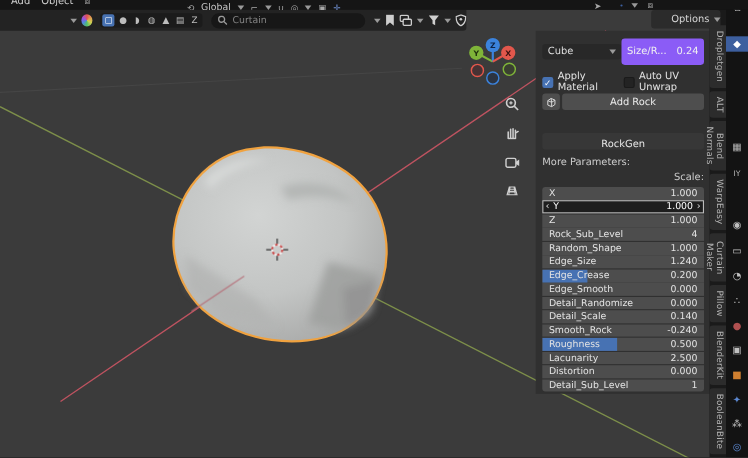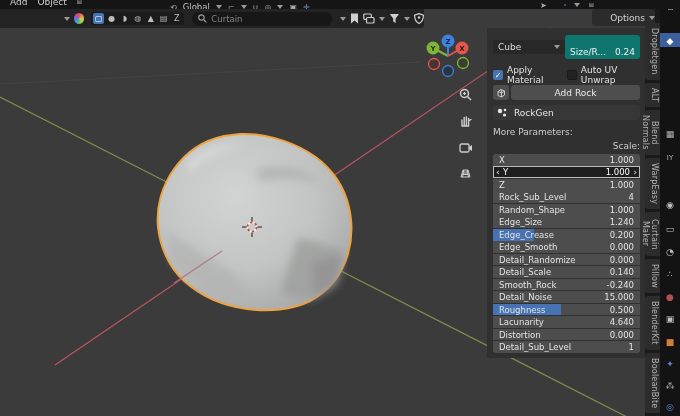--- a/index.html
+++ b/index.html
@@ -40,31 +40,31 @@
   .vtab{writing-mode:vertical-rl;font-size:8px;color:#b4b4b4;background:#2c2c2c;border-radius:3px 0 0 3px;
         padding:5px 1px;margin-bottom:3px;text-align:center;letter-spacing:0.2px;}
   
   #npanel{position:absolute;left:487px;top:28px;width:159px;height:330px;background:#303030;z-index:26;
           padding:3px 6px 0 6px;font-size:9px;}
   #panel-header{display:flex;align-items:center;gap:4px;height:14px;color:#ececec;font-weight:bold;}
   .row{display:flex;align-items:center;}
   #type-row{margin-top:4px;gap:0;}
   #type-dropdown{flex:0 0 72px;height:14px;background:#282828;border-radius:3px;display:flex;align-items:center;
                  justify-content:space-between;padding:0 5px;color:#dedede;}
-  #size-field{flex:1;height:14px;background:#0f766e;border-radius:3px;display:flex;
+  #size-field{flex:1;height:14px;background:#8b5cf6;border-radius:3px;display:flex;align-items:center;
               justify-content:space-between;padding:12px 5px;color:#f0f0f0;}
   #check-row{margin-top:6px;gap:4px;}
   .cbox{width:10px;height:10px;border-radius:2px;flex:0 0 auto;display:flex;align-items:center;justify-content:center;}
   .cbox.checked{background:#4772b3;color:#fff;font-size:8px;}
   .cbox.unchecked{background:#232323;border:1px solid #1a1a1a;}
   .cbl{color:#e2e2e2;}
   #addrock-row{margin-top:0;gap:2px;}
   #addrock-iconbtn{width:16px;height:15px;background:#4e4e4e;border-radius:3px;display:flex;align-items:center;justify-content:center;}
   #addrock-btn{flex:1;height:15px;background:#4e4e4e;border-radius:3px;display:flex;align-items:center;justify-content:center;color:#ececec;}
-  #rockgen-row{margin-top:5px;height:15px;background:#373737;border-radius:3px;gap:6px;padding:0 4px;color:#e8e8e8;}
+  #rockgen-row{margin-top:21px;height:15px;background:#373737;border-radius:3px;gap:6px;padding:0 4px;color:#e8e8e8;flex-direction:column;}
   #more-params{margin-top:7px;color:#cdcdcd;}
   #scale-label{margin-top:4px;color:#cdcdcd;text-align:right;}
   #param-list{margin-top:3px;}
   .prow{position:relative;height:11.6px;margin-bottom:0.9px;background:#4d4d4d;display:flex;align-items:center;
         justify-content:space-between;padding:0 6px;font-size:8.5px;color:#e3e3e3;overflow:hidden;}
   .prow.first{border-radius:3px 3px 0 0;}
   .prow.last{border-radius:0 0 3px 3px;}
   .prow .plabel,.prow .pvalue{position:relative;z-index:2;}
   .prow .fill{position:absolute;left:0;top:0;bottom:0;background:#4772b3;z-index:1;}
   .prow.hover{background:#1e1e1e;border:1px solid #bcbcbc;color:#ffffff;padding:0 9px;}
@@ -355,31 +355,27 @@
         </div>
         <div class="prow">
           <span class="plabel">Detail_Scale</span>
           <span class="pvalue">0.140</span>
         </div>
         <div class="prow">
           <span class="plabel">Smooth_Rock</span>
           <span class="pvalue">-0.240</span>
         </div>
         <div class="prow">
-          <span class="plabel">Detail_Noise</span>
-          <span class="pvalue">15.000</span>
-        </div>
-        <div class="prow">
           <span class="fill" style="width: 46%;"></span>
           <span class="plabel">Roughness</span>
           <span class="pvalue">0.500</span>
         </div>
         <div class="prow">
           <span class="plabel">Lacunarity</span>
-          <span class="pvalue">4.640</span>
+          <span class="pvalue">2.500</span>
         </div>
         <div class="prow">
           <span class="plabel">Distortion</span>
           <span class="pvalue">0.000</span>
         </div>
         <div class="prow last">
           <span class="plabel">Detail_Sub_Level</span>
           <span class="pvalue">1</span>
         </div>
       </div>

